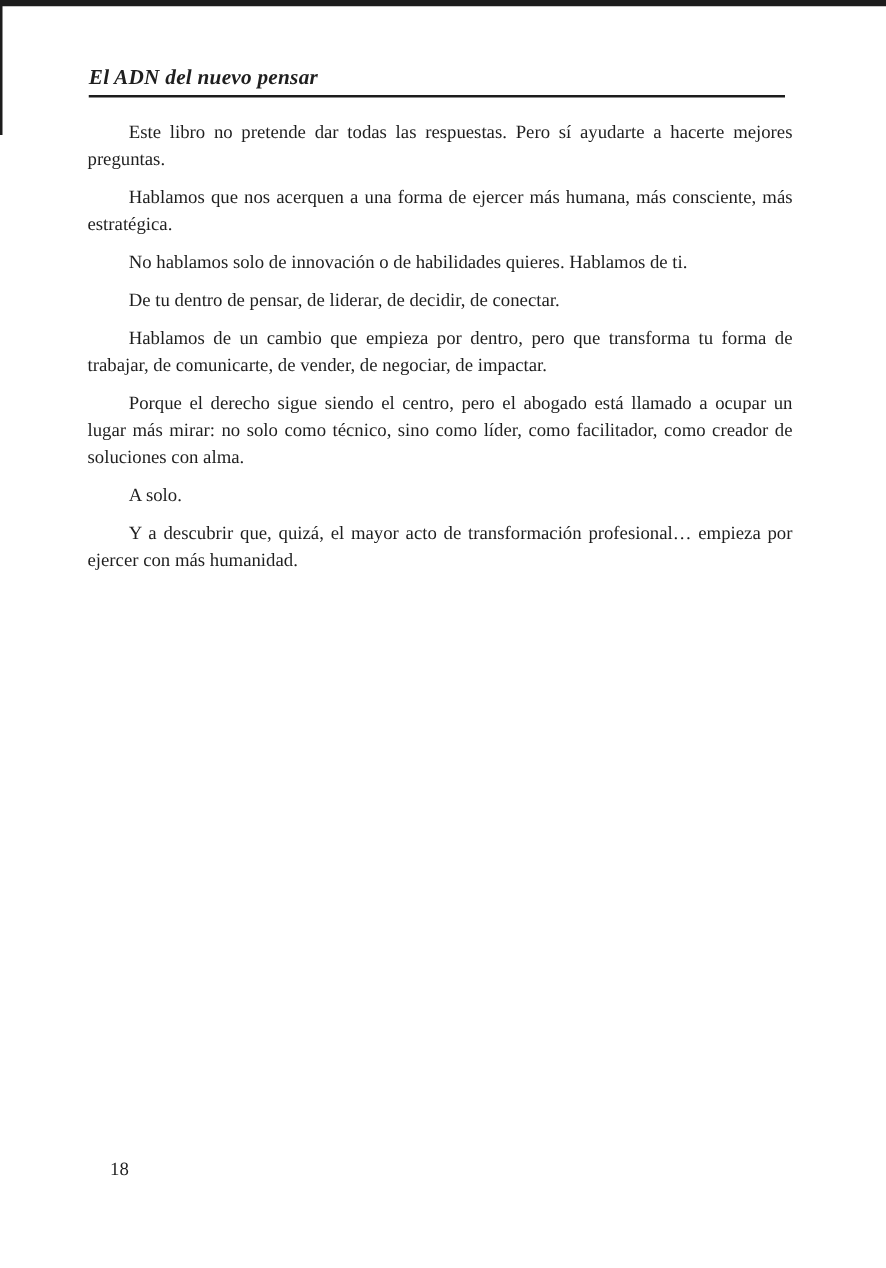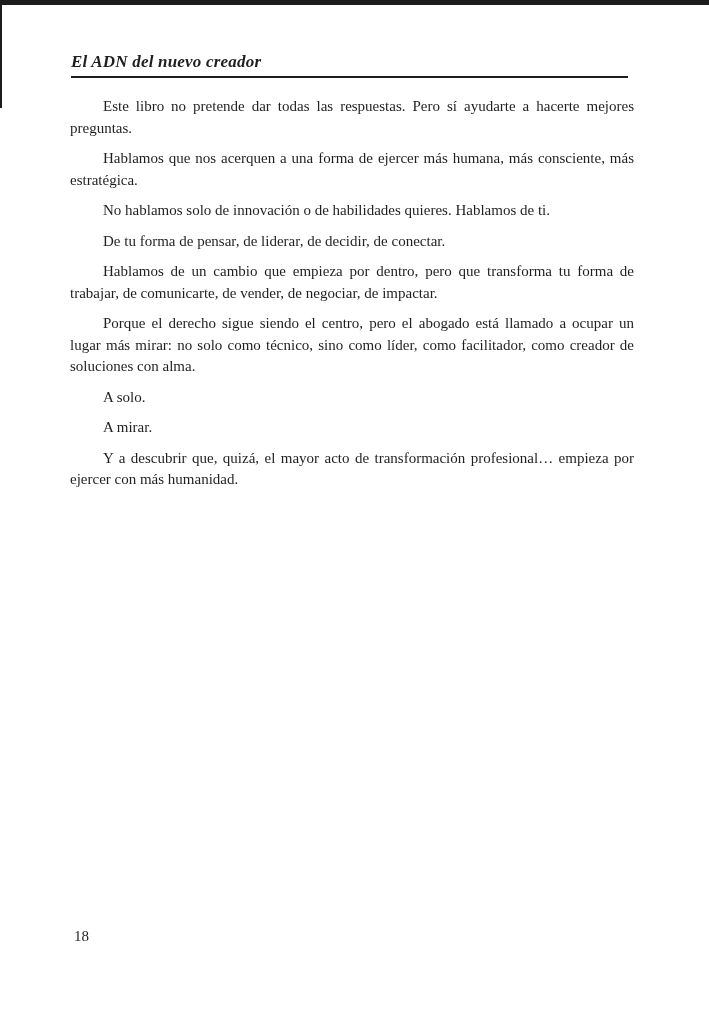--- a/index.html
+++ b/index.html
@@ -53,41 +53,40 @@
   }
   .page-body p {
     margin: 0 0 9px 0;
     font-size: 15px;
     line-height: 21.5px;
     text-align: justify;
     text-indent: 33px;
   }
   .page-number {
     position: absolute;
-    left: 74px;
+    left: 88px;
     top: 928px;
     font-size: 15px;
     color: #1f1f1f;
   }
 </style>
 </head>
 <body>
 
 <div class="top-edge"></div>
 <div class="left-edge-tick"></div>
 
 <div class="running-header">
-  <span>El ADN del nuevo creador</span>
+  <span>El ADN del nuevo pensar</span>
 </div>
 
 <main class="page-body">
   <p>Este libro no pretende dar todas las respuestas. Pero sí ayudarte a hacerte mejores preguntas.</p>
   <p>Hablamos que nos acerquen a una forma de ejercer más humana, más consciente, más estratégica.</p>
   <p>No hablamos solo de innovación o de habilidades quieres. Hablamos de ti.</p>
-  <p>De tu forma de pensar, de liderar, de decidir, de conectar.</p>
+  <p>De tu dentro de pensar, de liderar, de decidir, de conectar.</p>
   <p>Hablamos de un cambio que empieza por dentro, pero que transforma tu forma de trabajar, de comunicarte, de vender, de negociar, de impactar.</p>
   <p>Porque el derecho sigue siendo el centro, pero el abogado está llamado a ocupar un lugar más mirar: no solo como técnico, sino como líder, como facilitador, como creador de soluciones con alma.</p>
   <p>A solo.</p>
-  <p>A mirar.</p>
   <p>Y a descubrir que, quizá, el mayor acto de transformación profesional… empieza por ejercer con más humanidad.</p>
 </main>
 
 <div class="page-number">18</div>
 
 </body></html>

